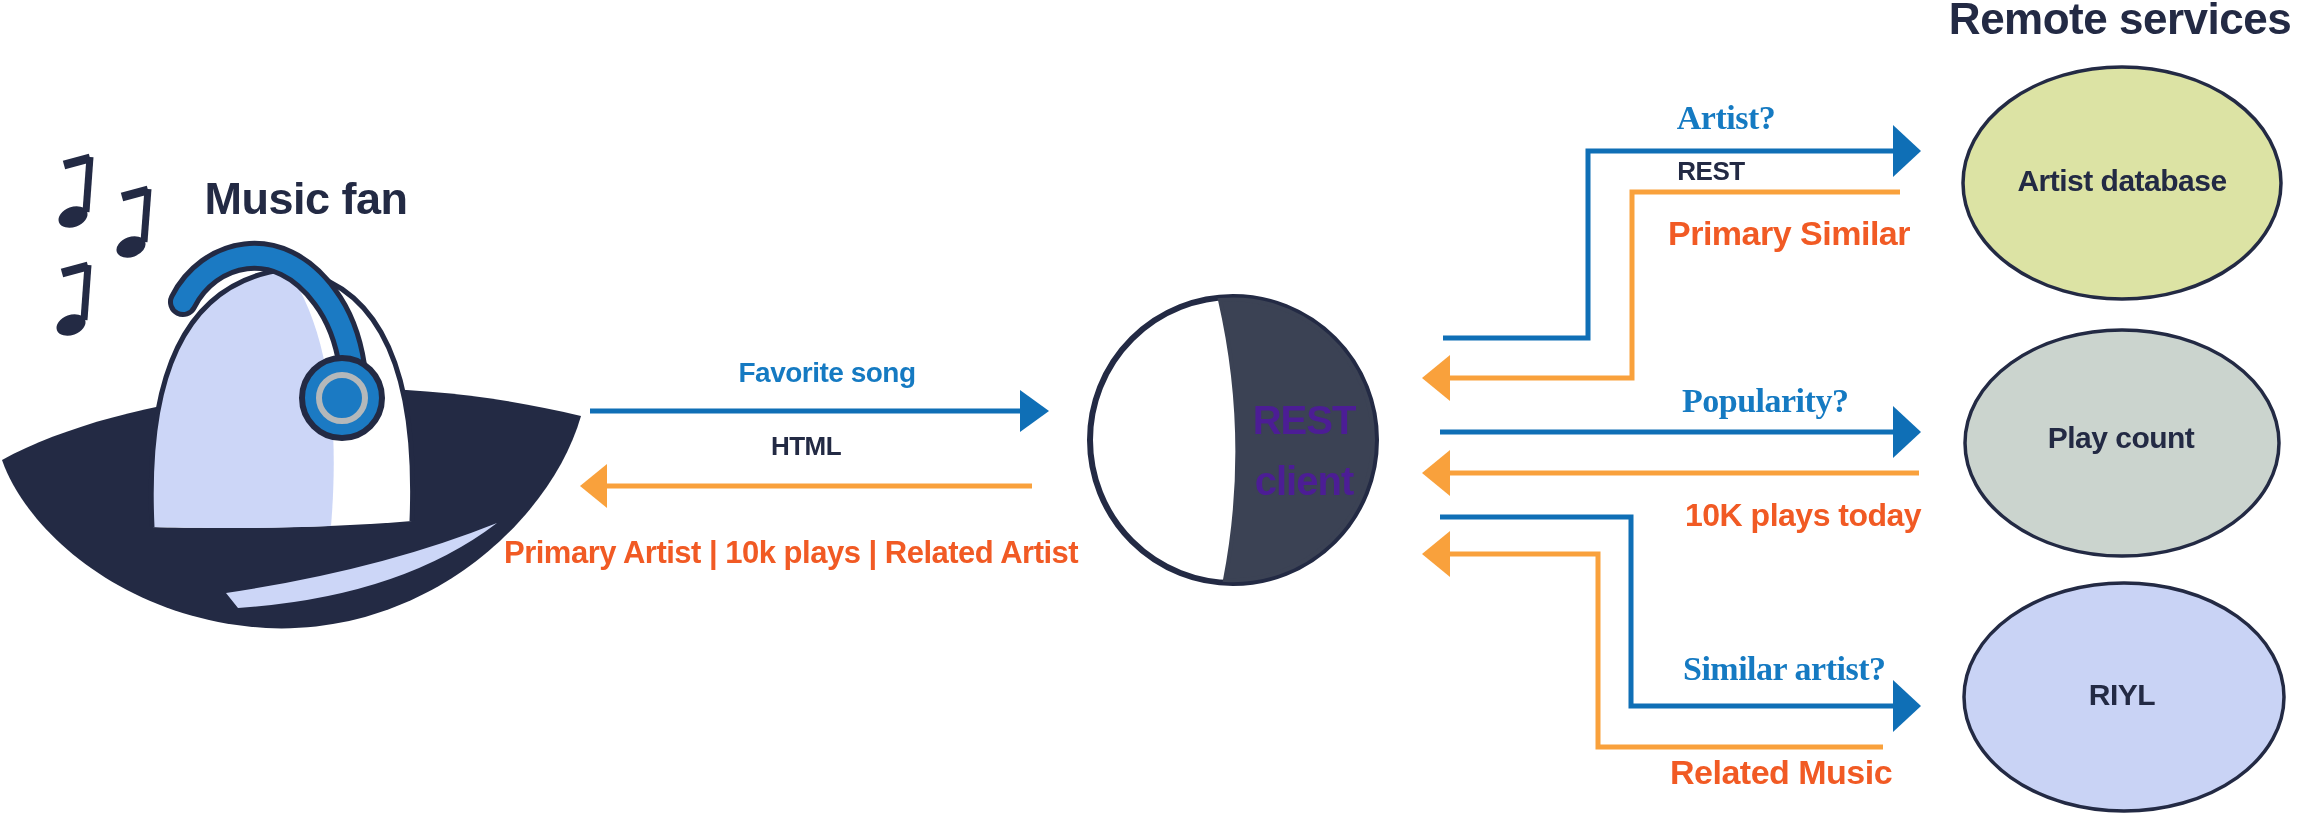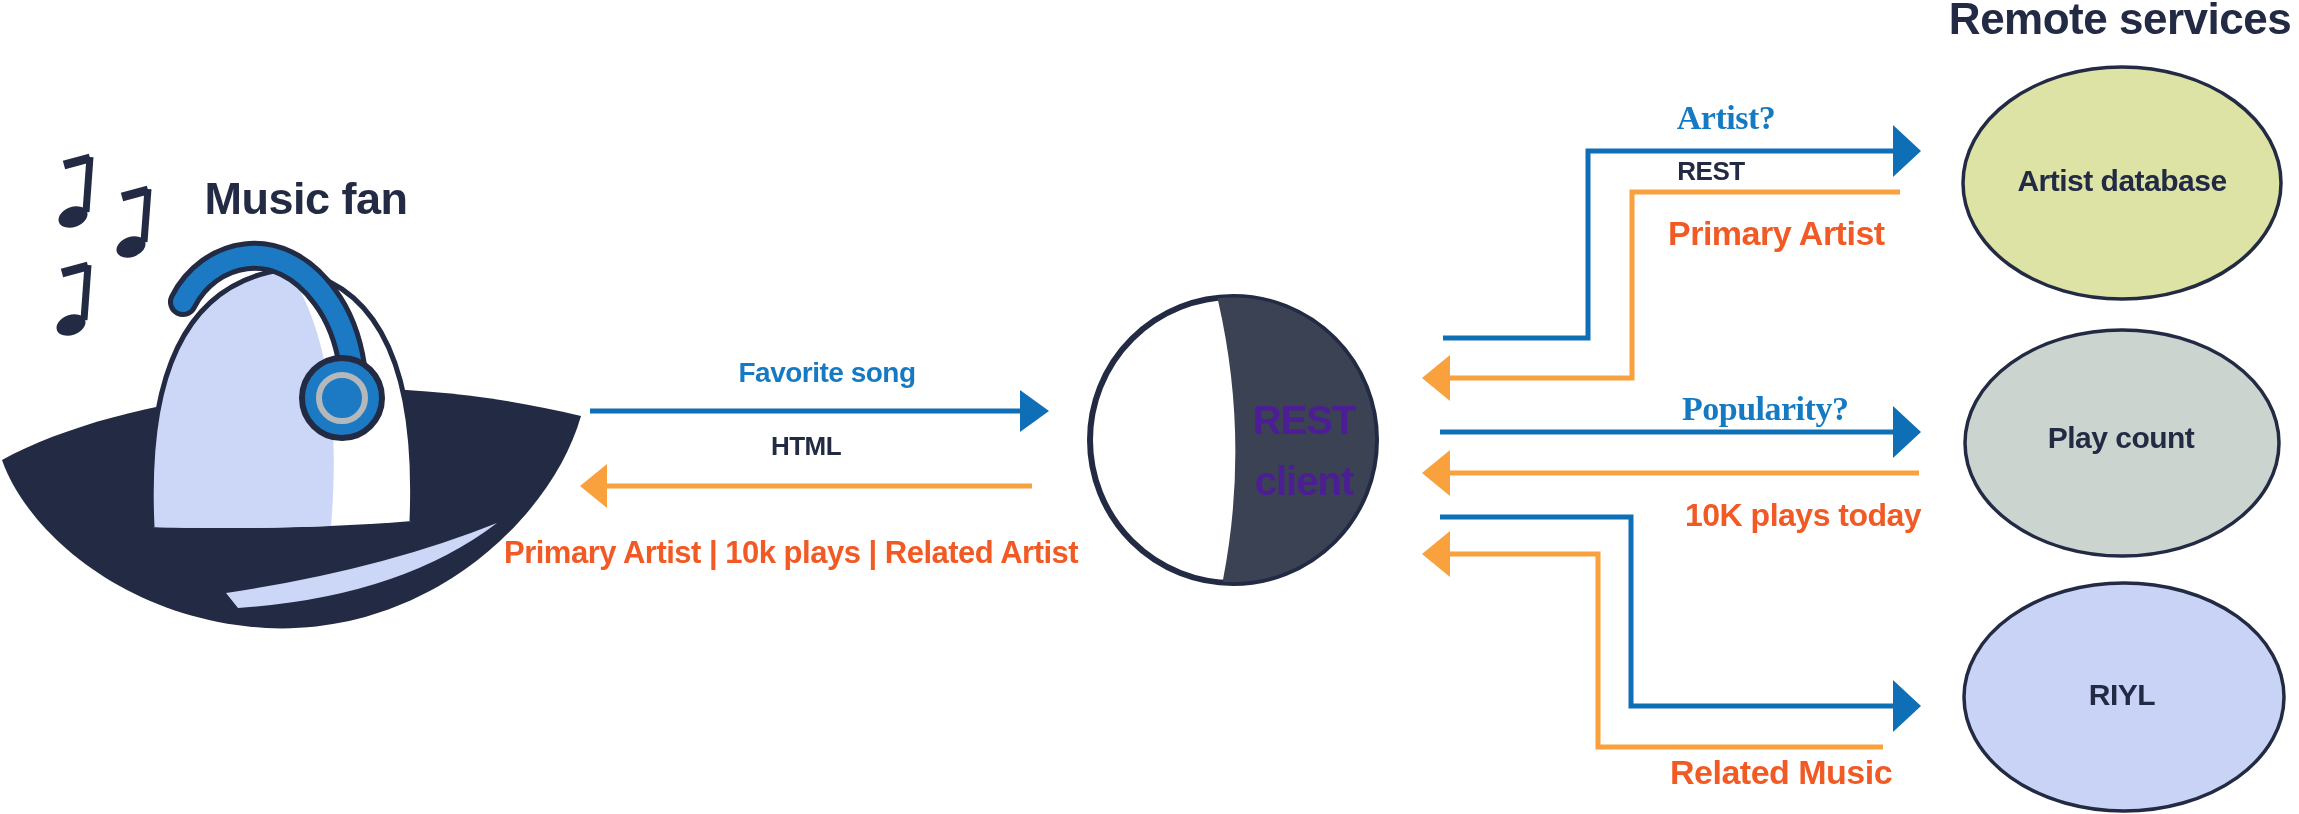--- a/index.html
+++ b/index.html
@@ -133,24 +133,25 @@
 
   <div class="txt t-fmt navy center" style="left:806px;top:433px;">HTML</div>
 
   <div class="txt t-caption orange" style="left:504px;top:537px;">Primary Artist | 10k plays | Related Artist</div>
 
   <div class="txt t-rest white center" style="left:1304px;top:399px;">REST</div>
   <div class="txt t-rest white center" style="left:1304px;top:460px;">client</div>
 
   <div class="txt t-req blue center" style="left:1726px;top:100px;">Artist?</div>
   <div class="txt t-fmt navy center" style="left:1711px;top:158px;">REST</div>
-  <div class="txt t-resp orange" style="left:1668px;top:216px;">Primary Artist</div>
+  <div class="txt t-resp orange" style="left:1668px;top:216px;">Primary Similar</div>
 
-  <div class="txt t-req blue" style="left:1682px;top:391px;">Popularity?</div>
+  <div class="txt t-req blue" style="left:1682px;top:383px;">Popularity?</div>
   <div class="txt t-resp-sm orange" style="left:1685px;top:499px;">10K plays today</div>
 
+  <div class="txt t-req blue" style="left:1683px;top:651px;">Similar artist?</div>
   <div class="txt t-resp orange" style="left:1670px;top:755px;">Related Music</div>
 
   <div class="txt t-svc navy center" style="left:2122px;top:165px;">Artist database</div>
   <div class="txt t-svc navy center" style="left:2121px;top:422px;">Play count</div>
   <div class="txt t-svc navy center" style="left:2122px;top:679px;">RIYL</div>
 
 </div>
 
 </body></html>

